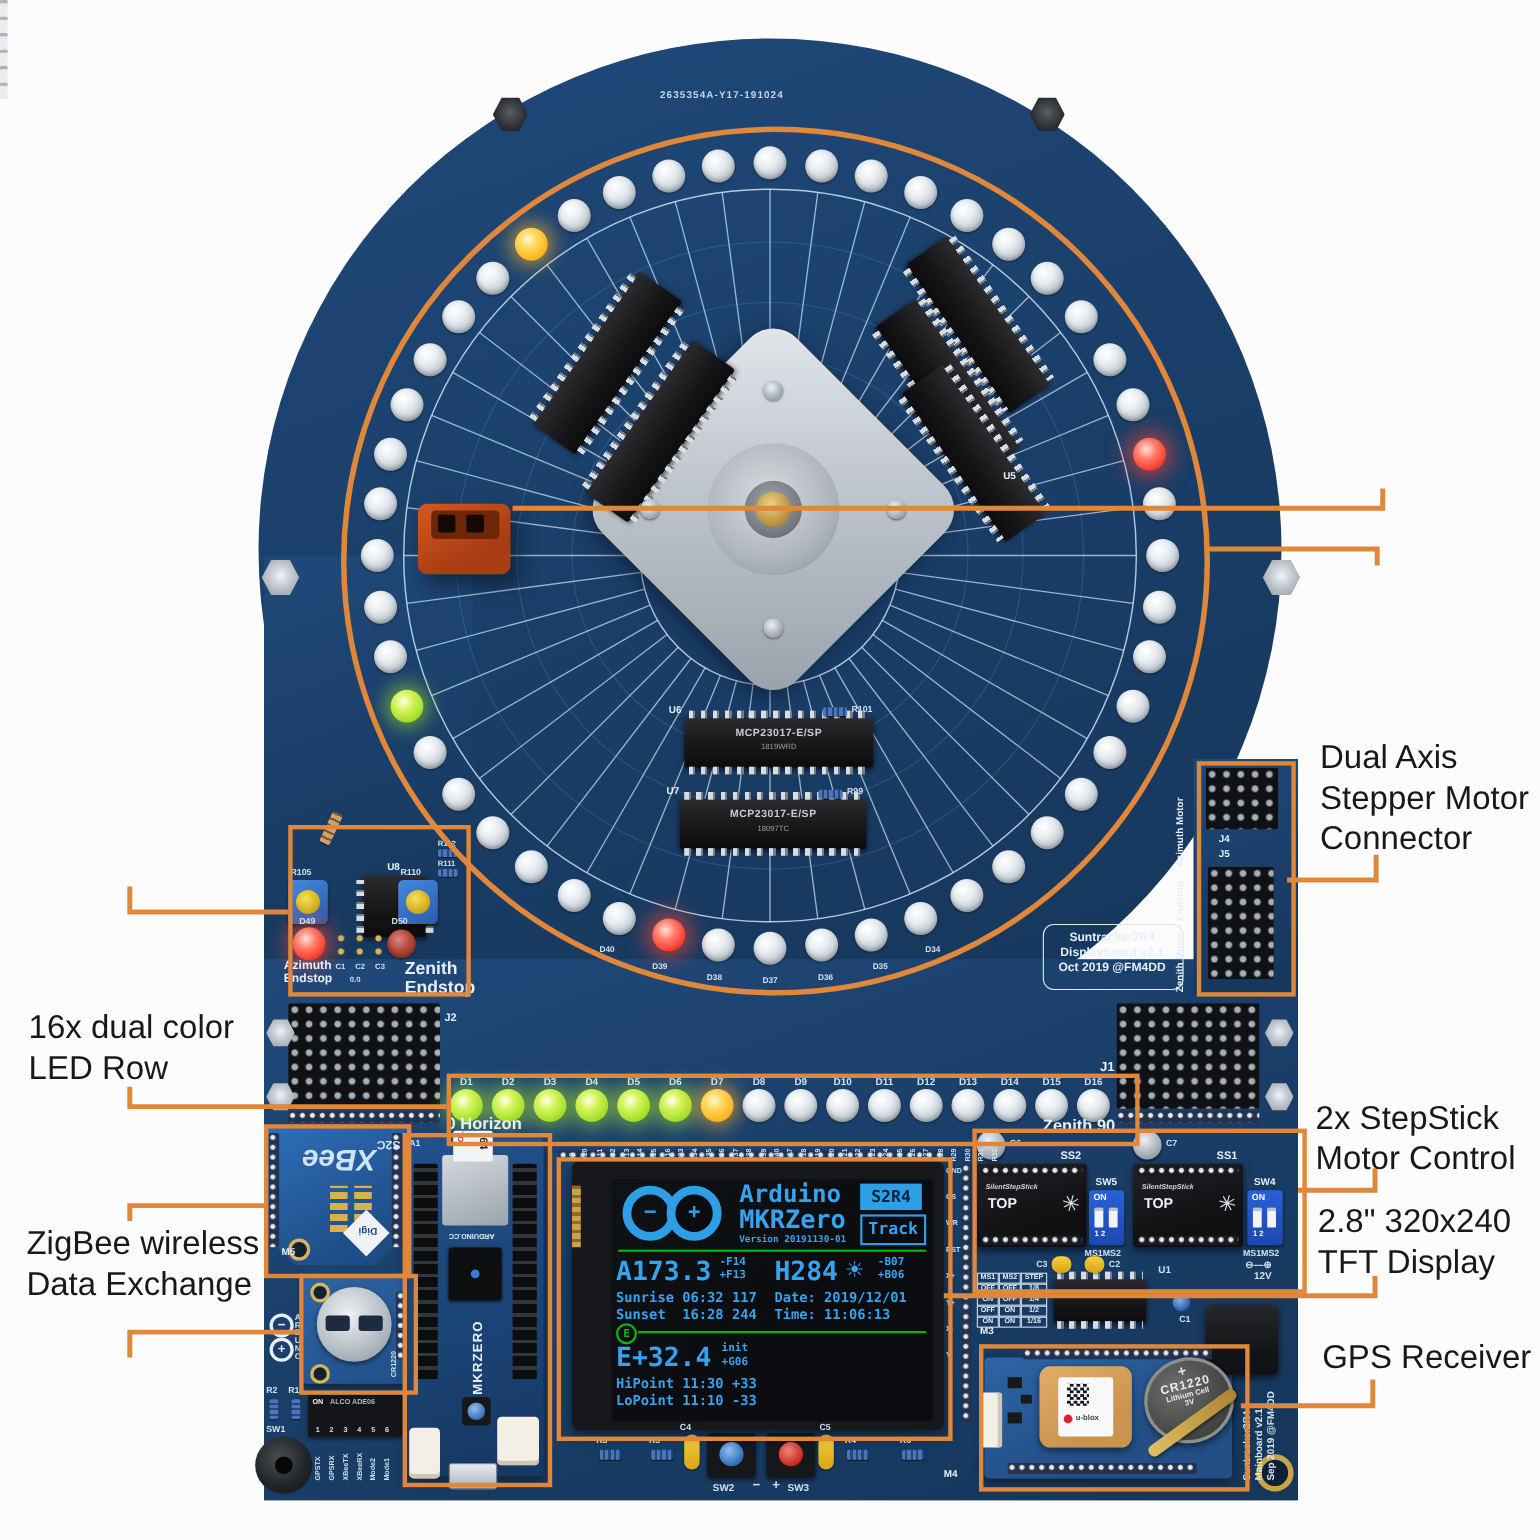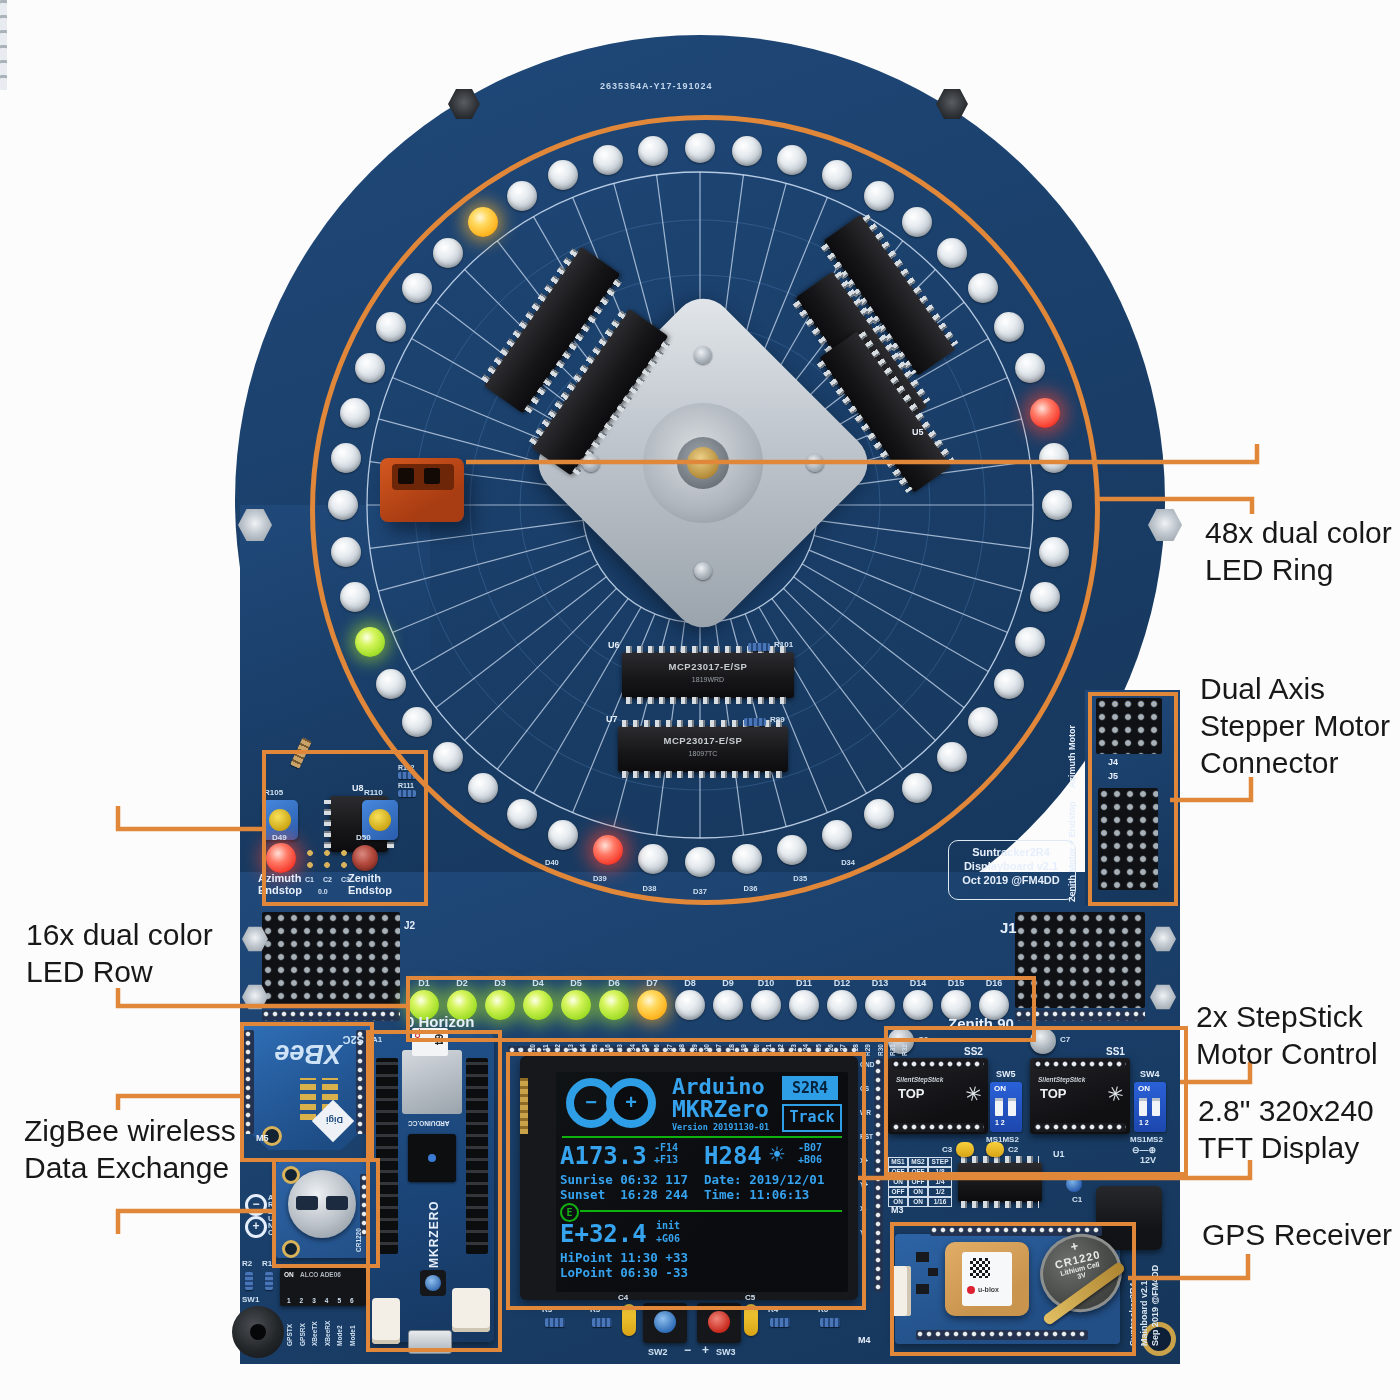--- a/index.html
+++ b/index.html
@@ -187,21 +187,21 @@
   <div class="trimscrew" style="left:269px;top:809px;width:22px;height:22px"></div>
   <div class="tinysilk" style="left:364px;top:789px;font-size:8px">R110</div>
   <div class="trim" style="left:362px;top:800px;width:36px;height:40px"></div>
   <div class="trimscrew" style="left:369px;top:809px;width:22px;height:22px"></div>
   <div class="tinysilk" style="left:272px;top:834px;font-size:8px">D49</div>
   <div class="led red" style="left:266px;top:843px;width:30px;height:30px"></div>
   <div class="tinysilk" style="left:356px;top:834px;font-size:8px">D50</div>
   <div class="led redoff" style="left:352px;top:845px;width:26px;height:26px"></div>
   <div class="silk" style="left:258px;top:872px;font-size:11px;white-space:pre-line">Azimuth
 Endstop</div>
-  <div class="silk" style="left:348px;top:872px;font-size:11px;white-space:pre-line">Zenith
+  <div class="silk" style="left:368px;top:872px;font-size:16px;white-space:pre-line">Zenith
 Endstop</div>
   <div class="abs" style="left:305px;top:848px;width:50px;height:24px;background-image:radial-gradient(circle at 5px 5px,#d8b35a 2.5px,rgba(0,0,0,0) 3.2px);background-size:17px 12px;z-index:8"></div>
   <div class="tinysilk" style="left:305px;top:876px;font-size:7px">C1</div>
   <div class="tinysilk" style="left:323px;top:876px;font-size:7px">C2</div>
   <div class="tinysilk" style="left:341px;top:876px;font-size:7px">C3</div>
   <div class="tinysilk" style="left:318px;top:888px;font-size:7px">0.0</div>
   <div class="tinysilk" style="left:398px;top:764px;font-size:7px">R112</div>
   <div class="tinysilk" style="left:398px;top:782px;font-size:7px">R111</div>
   <div class="res" style="left:398px;top:772px;width:18px;height:7px"></div>
   <div class="res" style="left:398px;top:790px;width:18px;height:7px"></div>
@@ -215,21 +215,21 @@
   <div class="silk vtext" style="left:1068px;top:902px;width:110px;font-size:9px">Zenith Motor + Endstop</div>
   <div class="dots" style="left:1096px;top:698px;width:66px;height:56px"></div>
   <div class="silk" style="left:1108px;top:758px;font-size:9px">J4</div>
   <div class="silk" style="left:1108px;top:772px;font-size:9px">J5</div>
   <div class="dots" style="left:1098px;top:788px;width:60px;height:102px"></div>
 
   <div class="dots" style="left:262px;top:912px;width:138px;height:96px"></div>
   <div class="silk" style="left:404px;top:920px;font-size:10px">J2</div>
   <div class="dotsw" style="left:262px;top:1010px;width:138px;height:11px"></div>
   <div class="dots" style="left:1015px;top:912px;width:130px;height:96px"></div>
-  <div class="silk" style="left:1000px;top:920px;font-size:15px">J1</div>
+  <div class="silk" style="left:1000px;top:964px;font-size:12px">J1</div>
   <div class="dotsw" style="left:1015px;top:1010px;width:130px;height:11px"></div>
 
   <div class="silk" style="left:406px;top:1014px;font-size:15px">0 Horizon</div>
   <div class="silk" style="left:948px;top:1016px;font-size:15px">Zenith 90</div>
 
   <div class="dotsw" style="left:508px;top:1046px;width:350px;height:10px"></div>
 
   <div class="abs" style="left:240px;top:1024px;width:130px;height:126px;clip-path:polygon(0 0,100% 0,100% 78%,78% 100%,22% 100%,0 78%);background:linear-gradient(150deg,#2f6fb7,#225592 60%,#1b477d);box-shadow:0 3px 8px rgba(0,0,0,.4);z-index:6"></div>
   <div class="dotsw" style="left:244px;top:1030px;width:10px;height:104px"></div>
   <div class="dotsw" style="left:356px;top:1030px;width:10px;height:104px"></div>
@@ -306,21 +306,21 @@
   <div class="tft-txt tft-sm" style="left:560px;top:1172px">Sunrise 06:32 117</div>
   <div class="tft-txt tft-sm" style="left:704px;top:1172px">Date: 2019/12/01</div>
   <div class="tft-txt tft-sm" style="left:560px;top:1187px">Sunset  16:28 244</div>
   <div class="tft-txt tft-time" style="left:704px;top:1187px;font-size:12.5px;font-weight:700">Time: 11:06:13</div>
   <div class="abs" style="left:560px;top:1203px;width:15px;height:15px;border:2px solid #12b212;border-radius:50%;color:#12b212;font-size:10px;font-weight:700;line-height:15px;text-align:center;z-index:14;font-family:'DejaVu Sans Mono',monospace">E</div>
   <div class="gline" style="left:580px;top:1210px;width:262px;height:2px"></div>
   <div class="tft-txt tft-big" style="left:560px;top:1220px">E+32.4</div>
   <div class="tft-txt tft-fl" style="left:656px;top:1220px">init</div>
   <div class="tft-txt tft-fl" style="left:656px;top:1233px">+G06</div>
   <div class="tft-txt tft-sm" style="left:560px;top:1250px">HiPoint 11:30 +33</div>
-  <div class="tft-txt tft-sm" style="left:560px;top:1265px">LoPoint 06:30 -33</div>
+  <div class="tft-txt tft-sm" style="left:560px;top:1265px">LoPoint 11:10 -33</div>
 
   <div class="dotsw" style="left:874px;top:1058px;width:9px;height:234px"></div>
 
   <div class="tinysilk" style="left:542px;top:1306px;font-size:8px">R3</div>
   <div class="res" style="left:545px;top:1318px;width:20px;height:9px"></div>
   <div class="tinysilk" style="left:590px;top:1306px;font-size:8px">R5</div>
   <div class="res" style="left:592px;top:1318px;width:20px;height:9px"></div>
   <div class="tinysilk" style="left:618px;top:1294px;font-size:8px">C4</div>
   <div class="cap" style="left:622px;top:1304px;width:14px;height:32px"></div>
   <div class="abs" style="left:643px;top:1303px;width:44px;height:40px;background:#15171a;border-radius:4px;box-shadow:0 2px 4px rgba(0,0,0,.5);z-index:8"></div>
@@ -466,22 +466,20 @@
     <polyline points="1170,800 1251,800 1251,777"></polyline>
     <polyline points="118,806 118,829 262,829"></polyline>
     <polyline points="118,988 118,1006 406,1006"></polyline>
     <polyline points="118,1110 118,1096 240,1096"></polyline>
     <polyline points="118,1234 118,1211 272,1211"></polyline>
     <polyline points="1180,1082 1250,1082 1250,1062"></polyline>
     <polyline points="858,1178 1250,1178 1250,1160"></polyline>
     <polyline points="1128,1278 1248,1278 1248,1254"></polyline>
   </svg>
 
-  <div class="annot" style="left:1205px;top:514px">48x dual color
-LED Ring</div>
   <div class="annot" style="left:1200px;top:670px">Dual Axis
 Stepper Motor
 Connector</div>
   <div class="annot" style="left:1196px;top:998px">2x StepStick
 Motor Control</div>
   <div class="annot" style="left:1198px;top:1092px">2.8" 320x240
 TFT Display</div>
   <div class="annot" style="left:1202px;top:1216px">GPS Receiver</div>
   <div class="annot" style="left:26px;top:916px">16x dual color
 LED Row</div>

